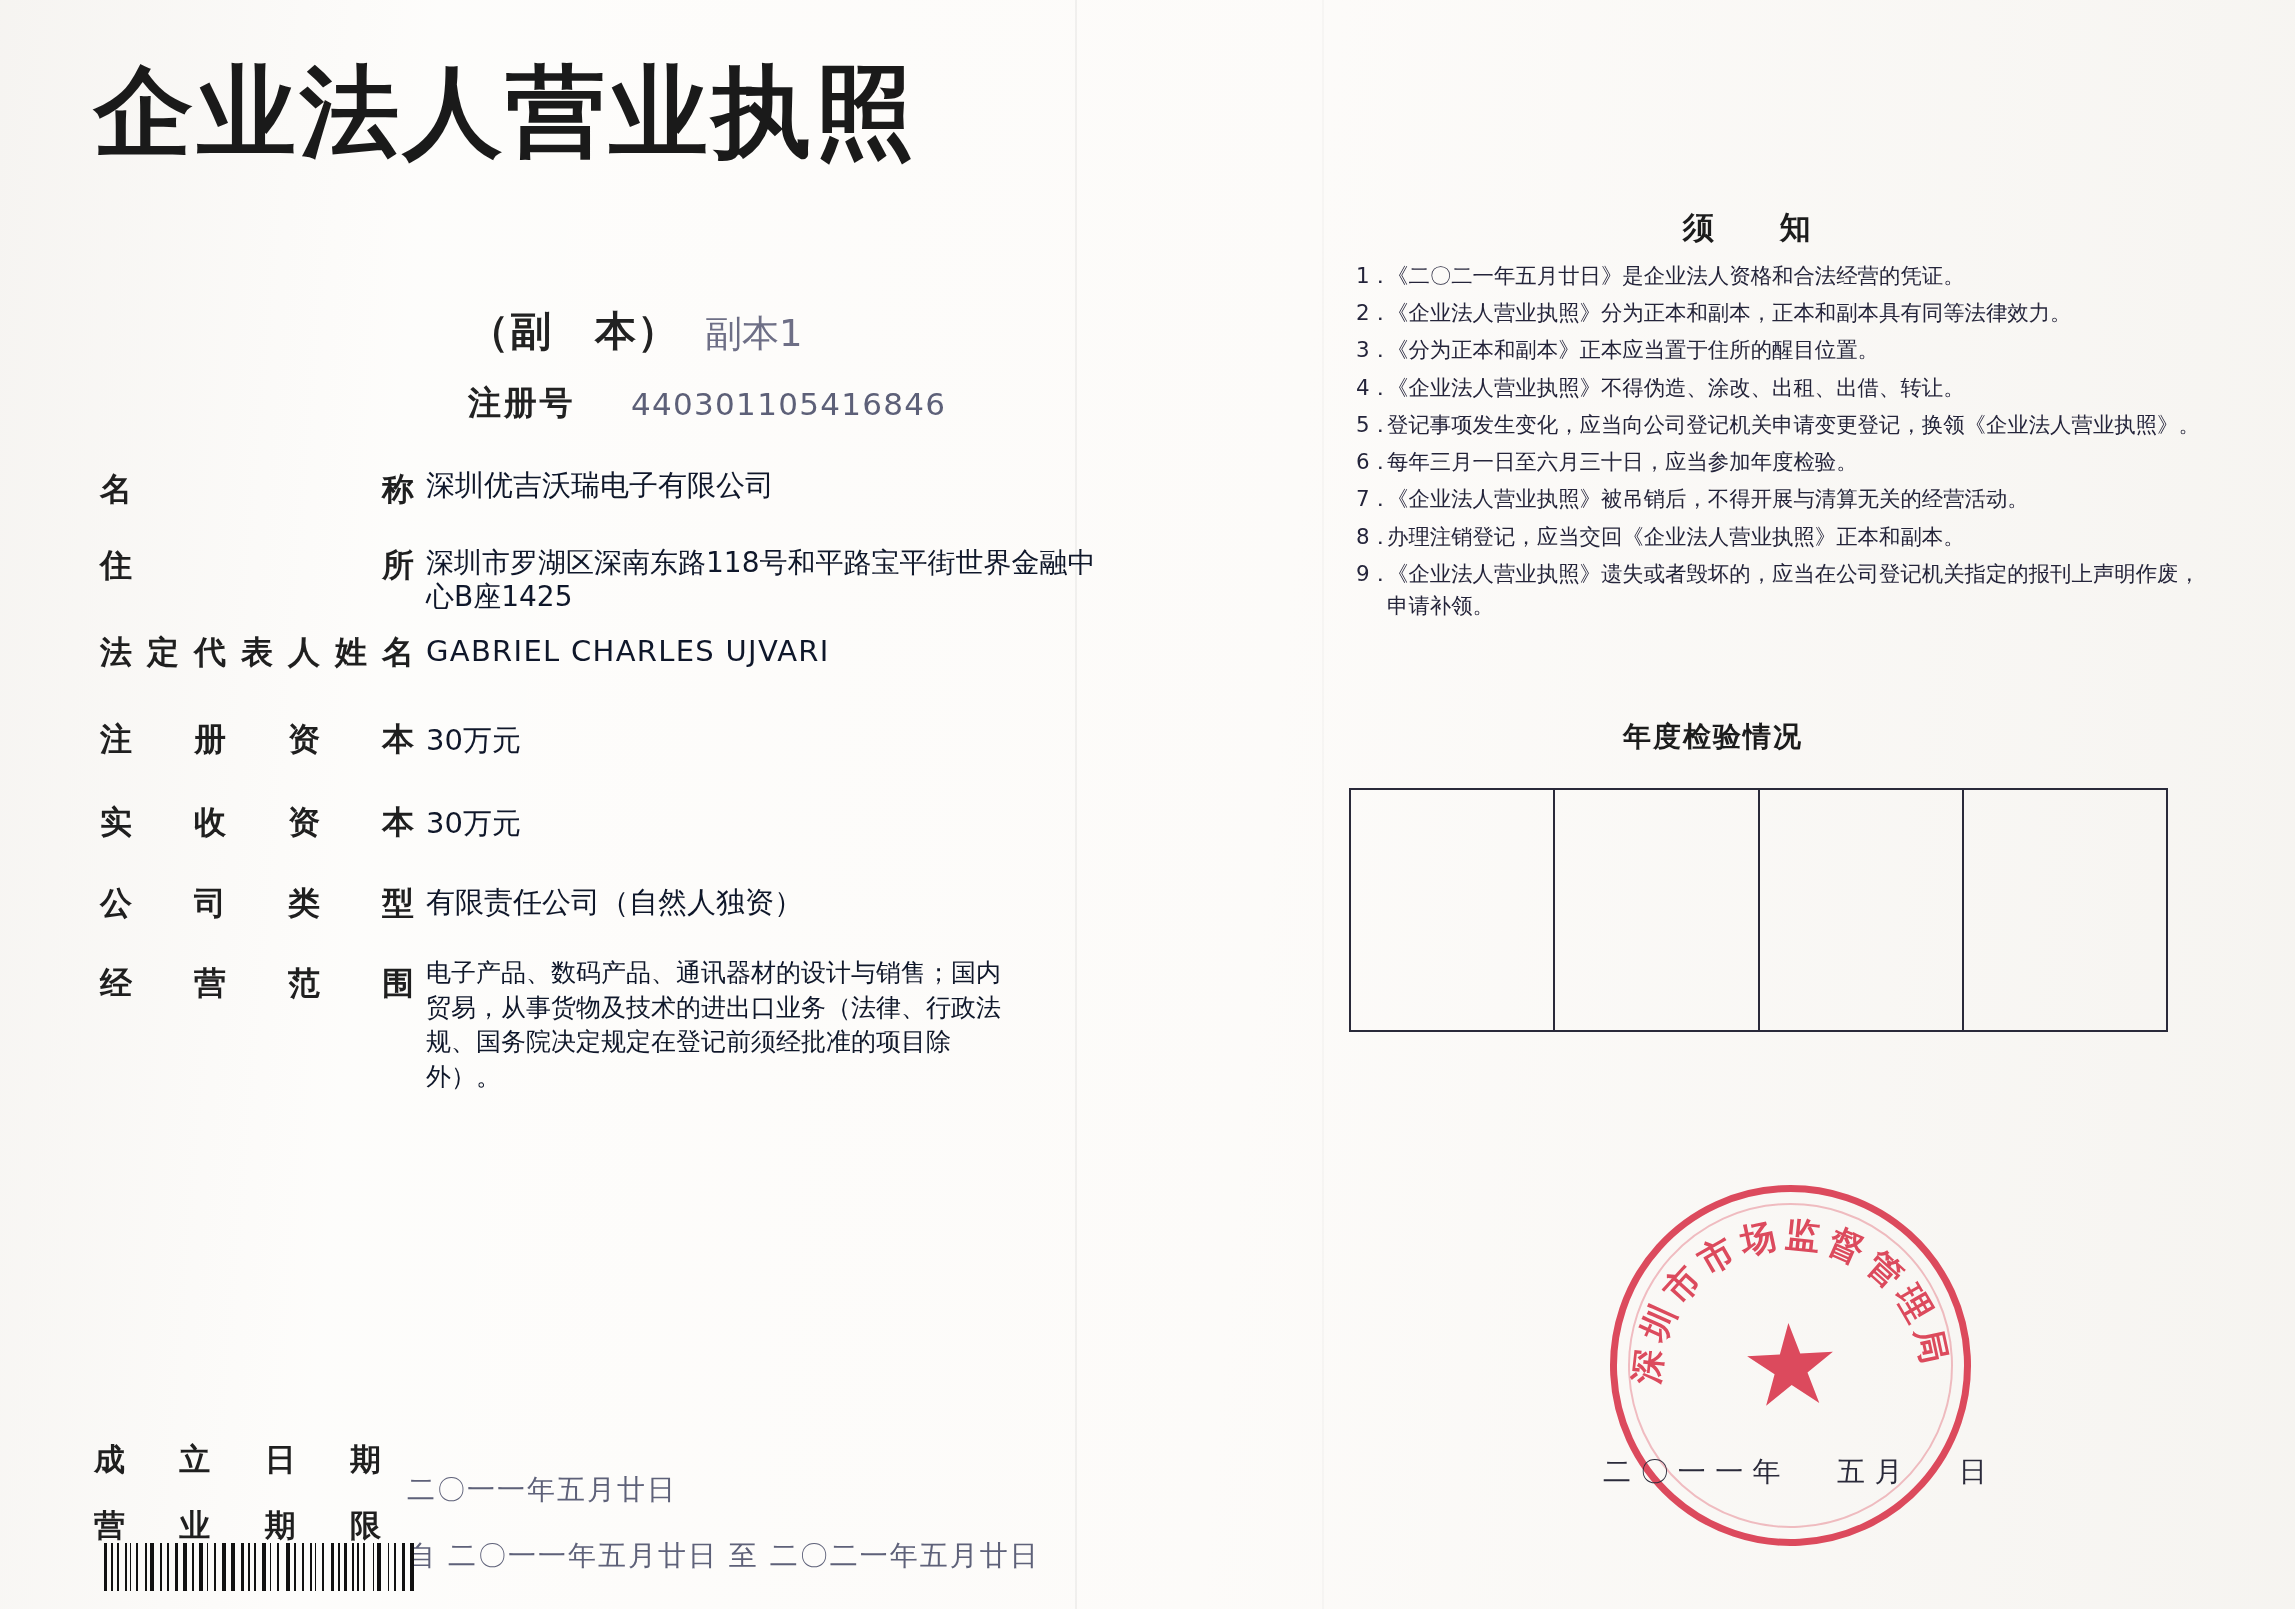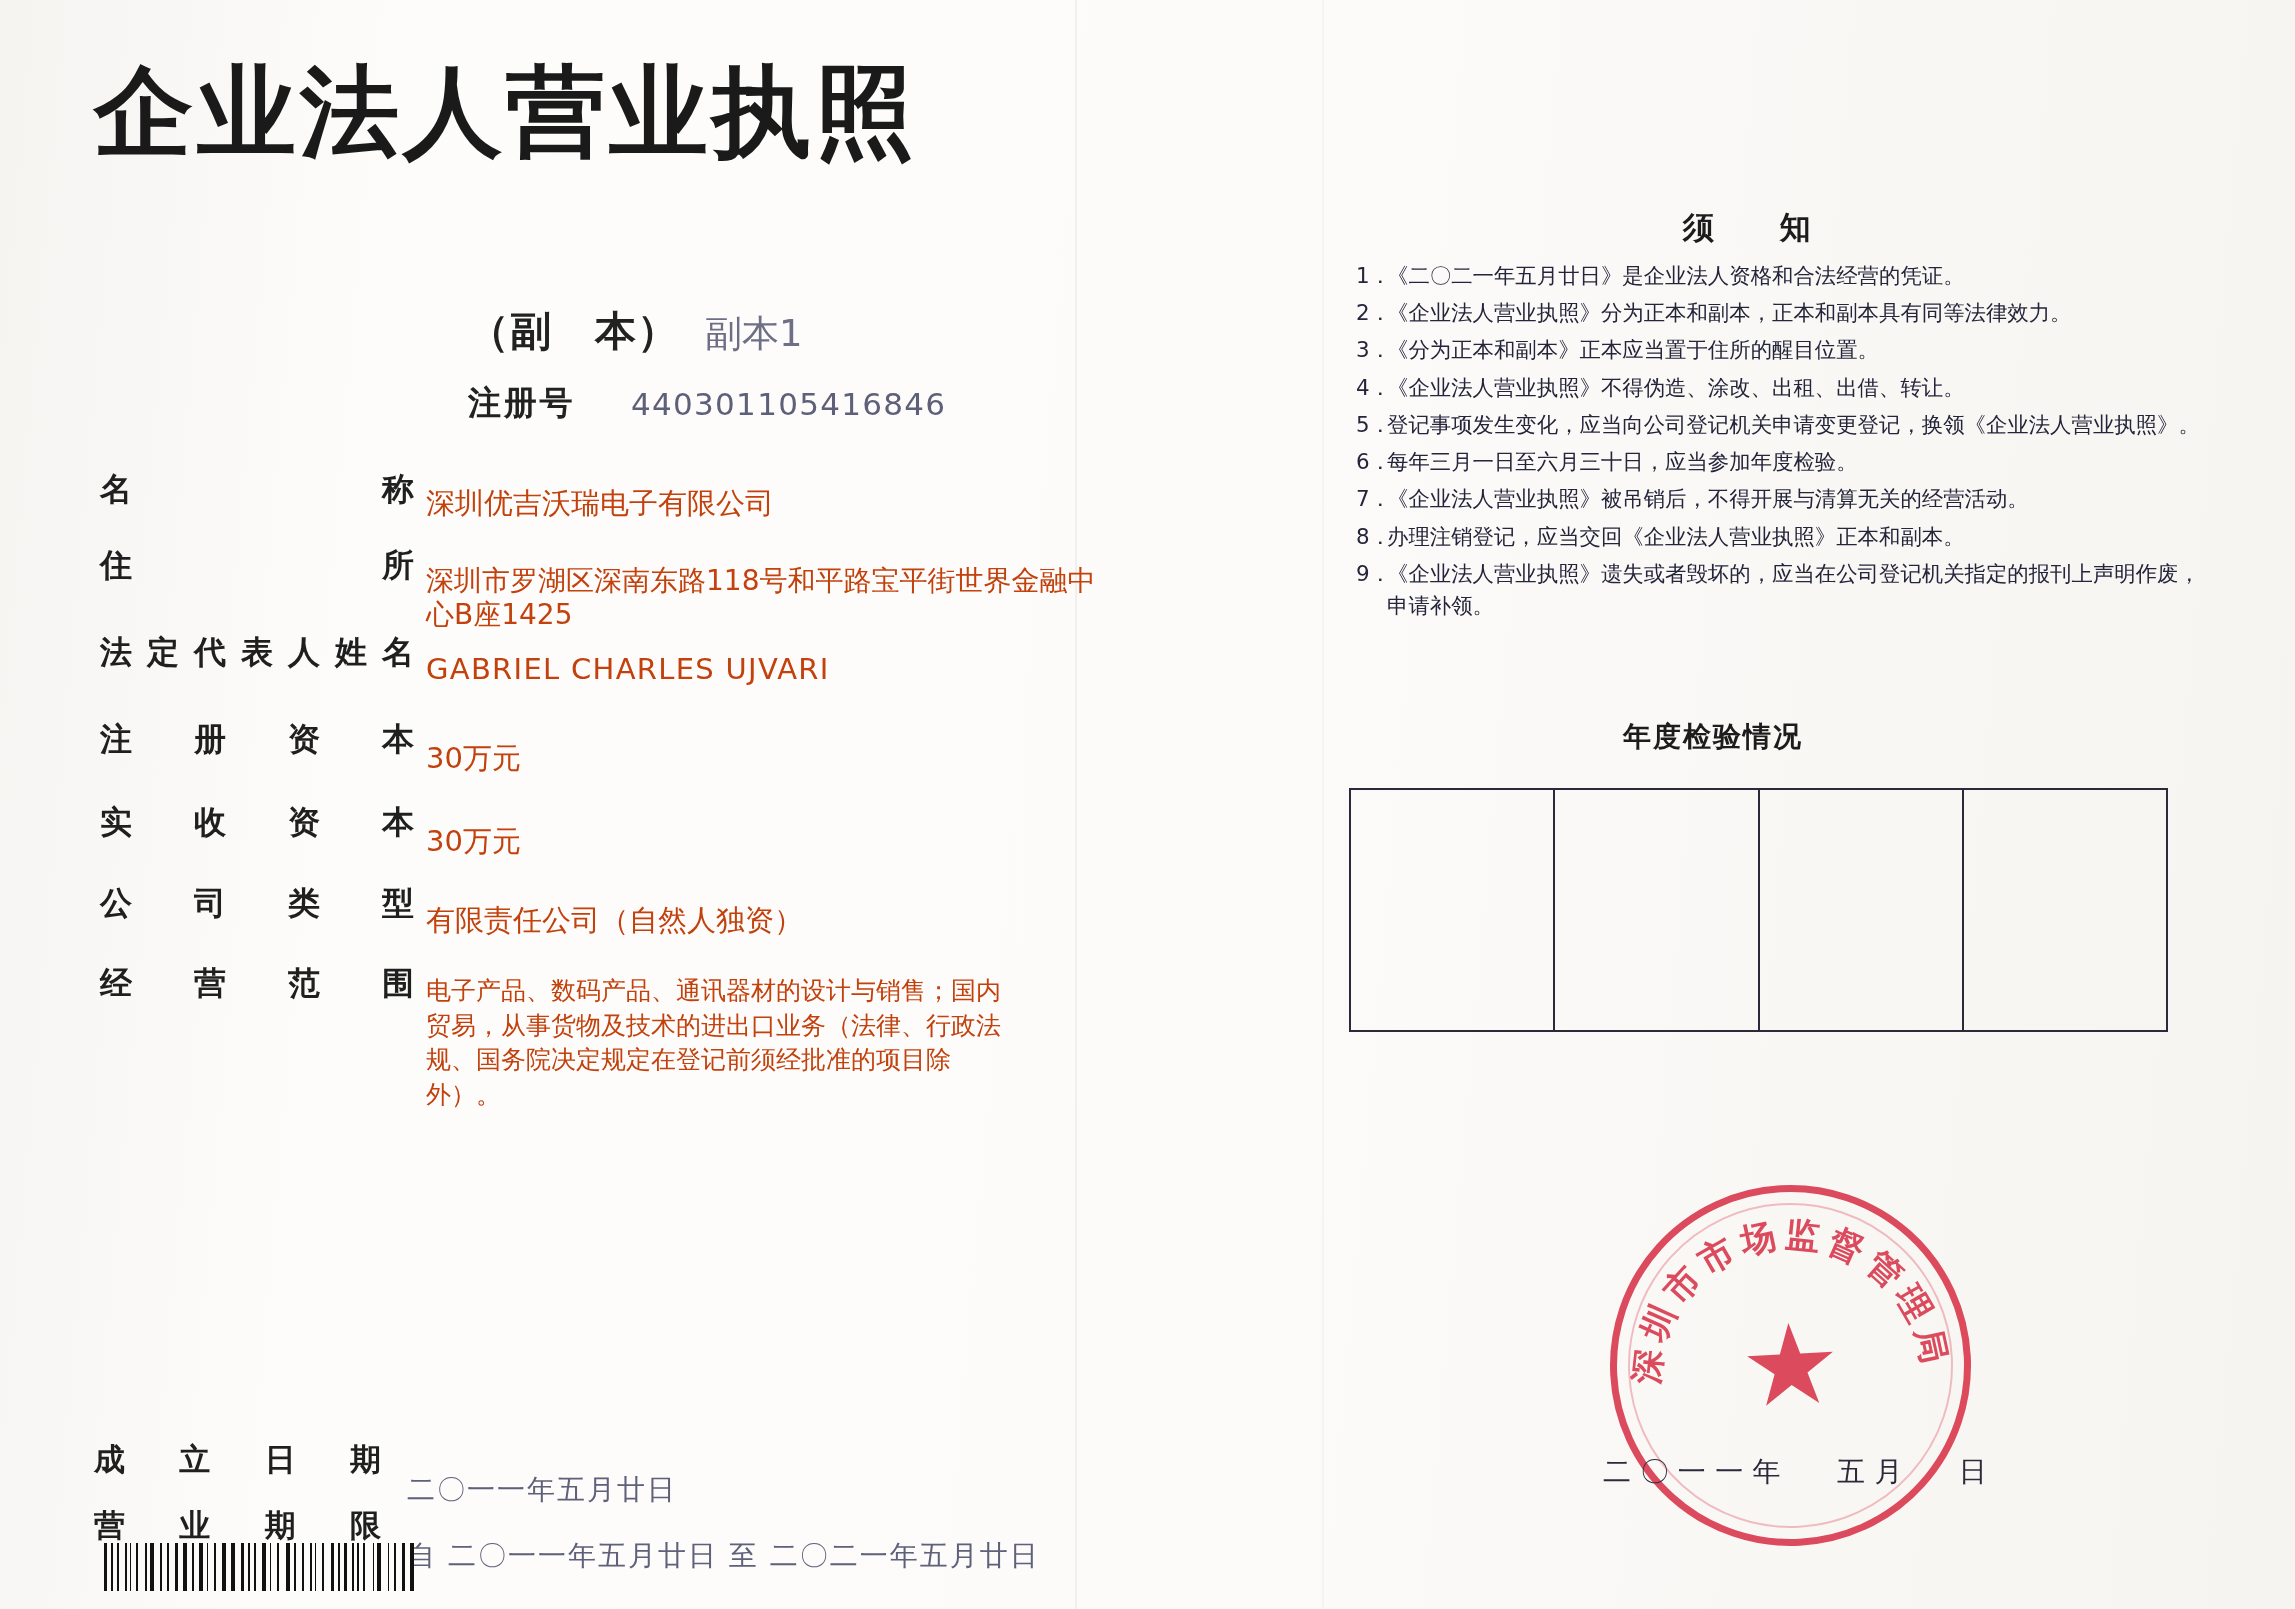--- a/index.html
+++ b/index.html
@@ -94,24 +94,23 @@
     font-weight: bold;
     color: #1f1f1f;
     text-align: justify;
     text-align-last: justify;
     white-space: nowrap;
   }
   .field-value {
     position: absolute;
     left: 426px;
     font-size: 29px;
-    color: #c2410c;
+    color: #0f172a;
     line-height: 1.22;
     white-space: pre-line;
-    margin-top: 18px;
   }
   .field-value.latin {
     letter-spacing: 1.3px;
     font-size: 29px;
   }
 
   
   .bottom-label {
     position: absolute;
     left: 94px;

